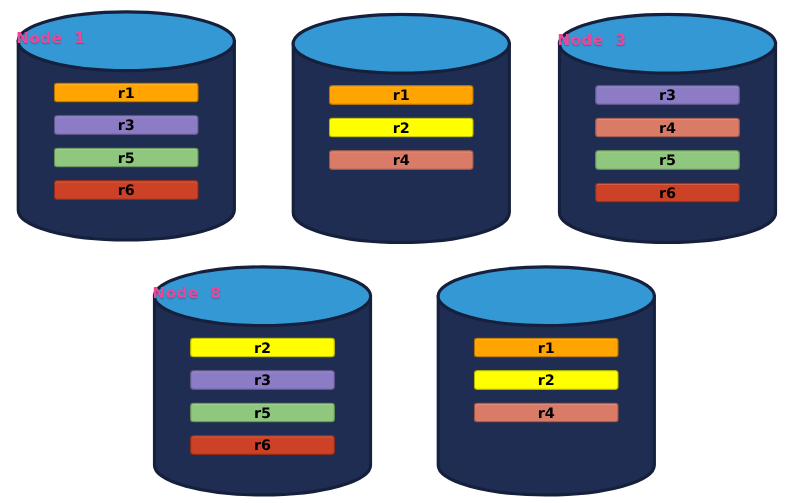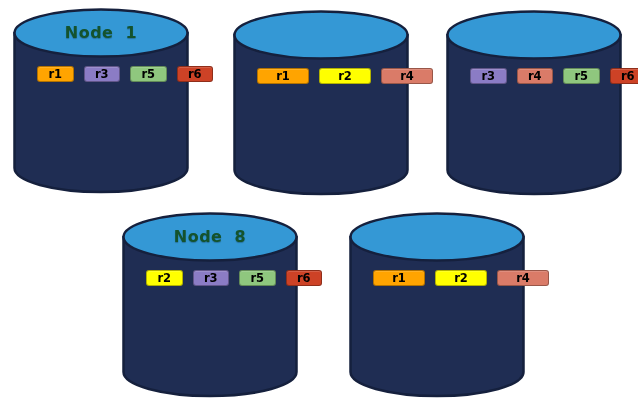--- a/index.html
+++ b/index.html
@@ -16,30 +16,29 @@
   }
   
   .node:nth-of-type(1){left:13px;top:8px;}
   .node:nth-of-type(2){left:233px;top:10px;}
   .node:nth-of-type(3){left:446px;top:10px;}
   .node:nth-of-type(4){left:122px;top:212px;}
   .node:nth-of-type(5){left:349px;top:212px;}
   .cyl-svg{position:absolute;left:0;top:0;width:176px;height:186px;}
   .node-title{
     position:absolute;left:0;top:15px;width:100%;
-    text-align:center;
-    color:#14532d;
-    font-size:16px;font-weight:bold;
+    color:#ec4899;
+    font-size:12px;font-weight:bold;
     white-space:pre;
     letter-spacing:0.5px;
     text-shadow:0 1px 1px rgba(0,0,0,0.25);
   }
   .bars{
     position:absolute;left:0;top:58px;width:100%;
-    display:flex;flex-direction:row;align-items:center;gap:10px;padding-left:24px;
+    display:flex;flex-direction:column;align-items:center;gap:10px;
   }
   .bar{
     width:114px;height:14px;
     border:1px solid rgba(0,0,0,0.30);
     border-radius:3px;
     color:#000000;
     font-size:11.5px;font-weight:bold;line-height:14px;
     text-align:center;
     box-shadow:inset 0 1px 0 rgba(255,255,255,0.15);
   }
@@ -71,20 +70,21 @@
         <div class="bar" style="background: rgb(255, 164, 0);">r1</div>
         <div class="bar" style="background: rgb(255, 255, 0);">r2</div>
         <div class="bar" style="background: rgb(218, 123, 104);">r4</div>
       </div>
     </div>
     <div class="node">
       <svg class="cyl-svg" viewBox="0 0 176 186">
         <path class="cyl-body" d="M1.5,25 L1.5,160 A86.5,24 0 0 0 174.5,160 L174.5,25 Z" stroke-width="2.5" fill="#1F2D53" stroke="#15203D"></path>
         <ellipse class="cyl-top" cx="88" cy="25" rx="86.5" ry="23.5" stroke-width="2.5" fill="#3498D5" stroke="#15203D"></ellipse>
       </svg>
+      <div class="node-title">Node  3</div>
       <div class="bars">
         <div class="bar" style="background: rgb(139, 124, 197);">r3</div>
         <div class="bar" style="background: rgb(218, 123, 104);">r4</div>
         <div class="bar" style="background: rgb(143, 199, 126);">r5</div>
         <div class="bar" style="background: rgb(205, 66, 38);">r6</div>
       </div>
     </div>
     <div class="node">
       <svg class="cyl-svg" viewBox="0 0 176 186">
         <path class="cyl-body" d="M1.5,25 L1.5,160 A86.5,24 0 0 0 174.5,160 L174.5,25 Z" stroke-width="2.5" fill="#1F2D53" stroke="#15203D"></path>

